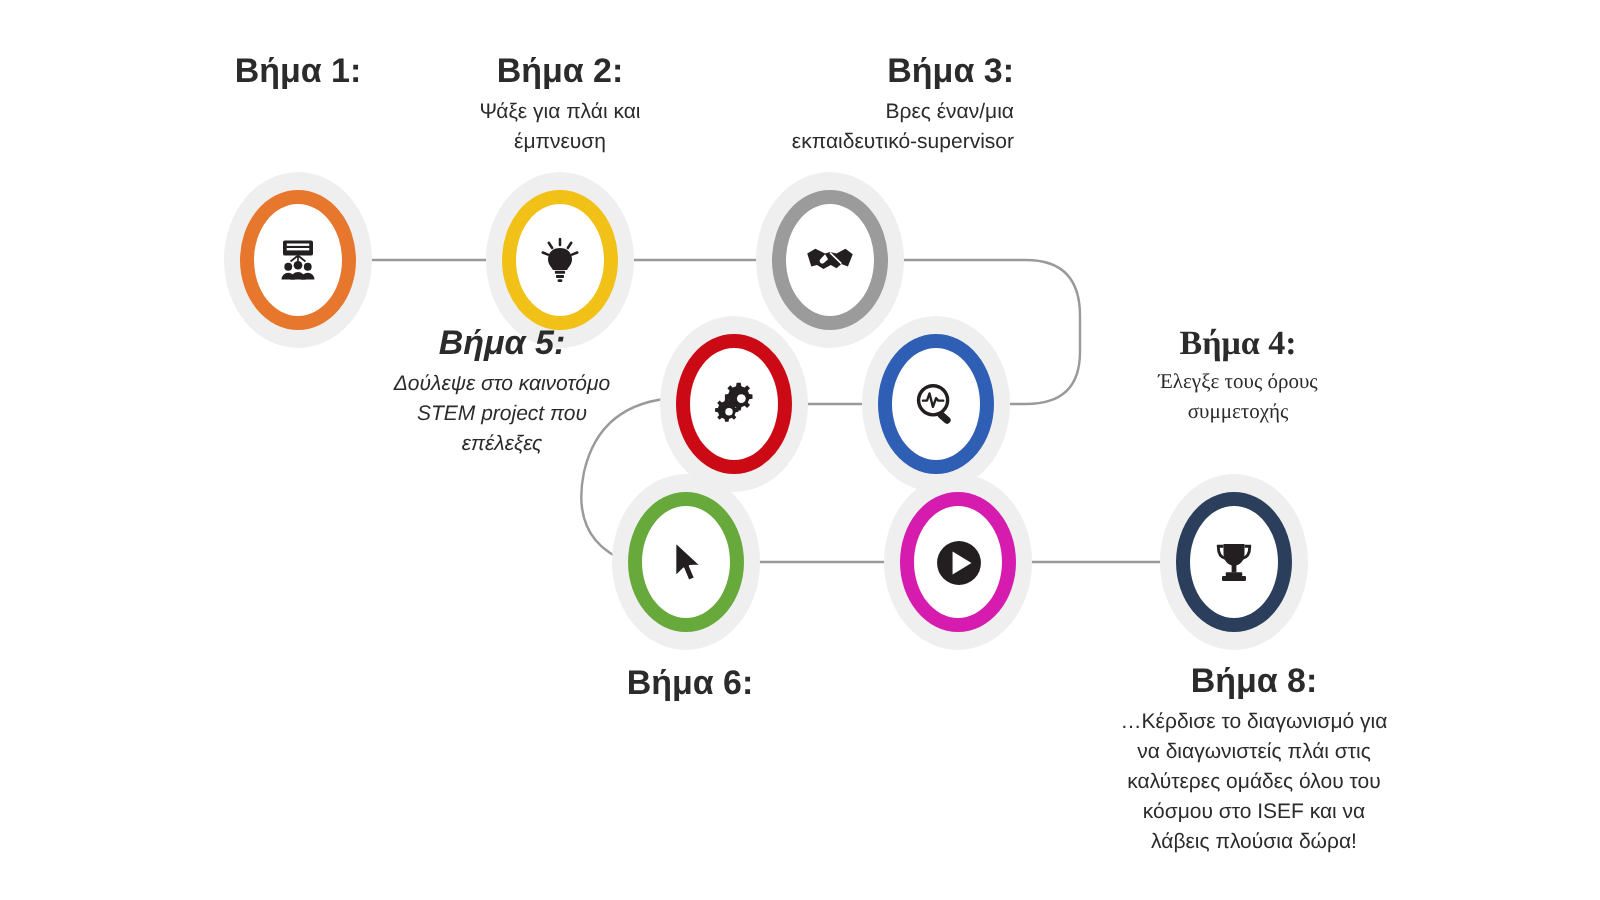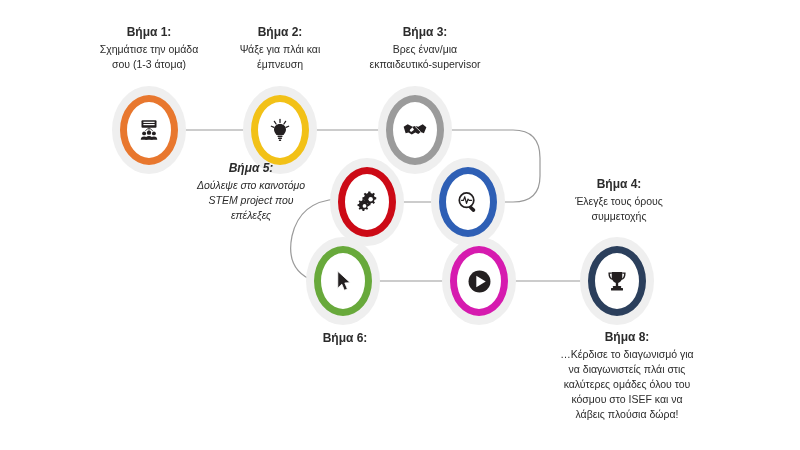--- a/index.html
+++ b/index.html
@@ -65,21 +65,21 @@
   .caption {
     position: absolute;
     text-align: center;
     color: #2b2b2b;
     font-size: 10.5px;
     line-height: 1.42;
     transform: translate(-50%, 0);
   }
   .caption .ttl {
     font-weight: bold;
-    font-size: 12px;
+    font-size: 17px;
     display: block;
     margin-bottom: 1px;
   }
   .caption .bdy { display: block; white-space: pre-line; }
 </style>
 </head>
 <body>
 
 <div id="stage">
 
@@ -208,37 +208,35 @@
         <path d="M23 5.5 L26.5 5.5 c0 5 -1.8 7.6 -5 8.2" fill="none" stroke="#231f20" stroke-width="1.9"></path>
         <rect x="14.4" y="18" width="3.2" height="5"></rect>
         <rect x="10.5" y="22.8" width="11" height="2.6" rx="0.6"></rect>
         <rect x="8" y="25.4" width="16" height="3.2" rx="0.7"></rect>
       </svg>
     </div>
   </div>
 
   <div class="caption" style="left:149px; top:24px; width:152px;">
     <span class="ttl">Βήμα 1:</span>
-    <span class="bdy">Σχημάτισε την ομάδα
-σου (1-3 άτομα)</span>
   </div>
 
   <div class="caption" style="left:280px; top:24px; width:140px;text-align:center;">
     <span class="ttl">Βήμα 2:</span>
     <span class="bdy">Ψάξε για πλάι και
 έμπνευση</span>
   </div>
 
-  <div class="caption" style="left:425px; top:24px; width:164px;">
+  <div class="caption" style="left:425px; top:24px; width:164px;text-align:right;">
     <span class="ttl">Βήμα 3:</span>
     <span class="bdy">Βρες έναν/μια
 εκπαιδευτικό-supervisor</span>
   </div>
 
-  <div class="caption" style="left:619px; top:176px; width:140px;">
+  <div class="caption" style="left:619px; top:160px; width:140px;font-family:Liberation Serif, serif;">
     <span class="ttl">Βήμα 4:</span>
     <span class="bdy">Έλεγξε τους όρους
 συμμετοχής</span>
   </div>
 
   <div class="caption" style="left:251px; top:160px; width:156px;font-style:italic;">
     <span class="ttl">Βήμα 5:</span>
     <span class="bdy">Δούλεψε στο καινοτόμο
 STEM project που
 επέλεξες</span>

